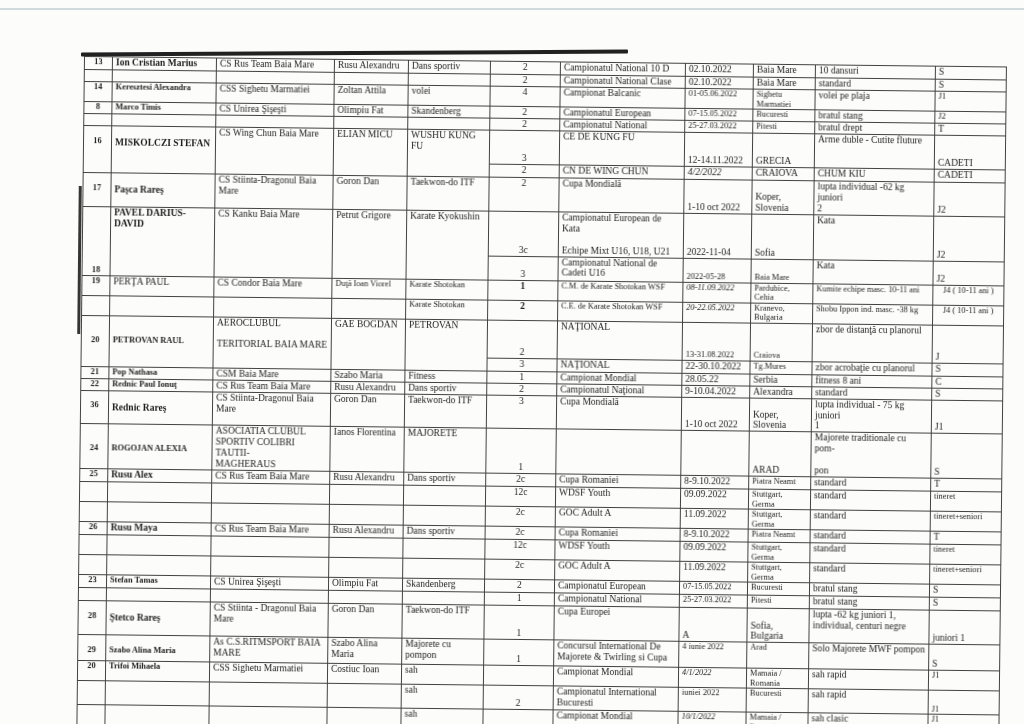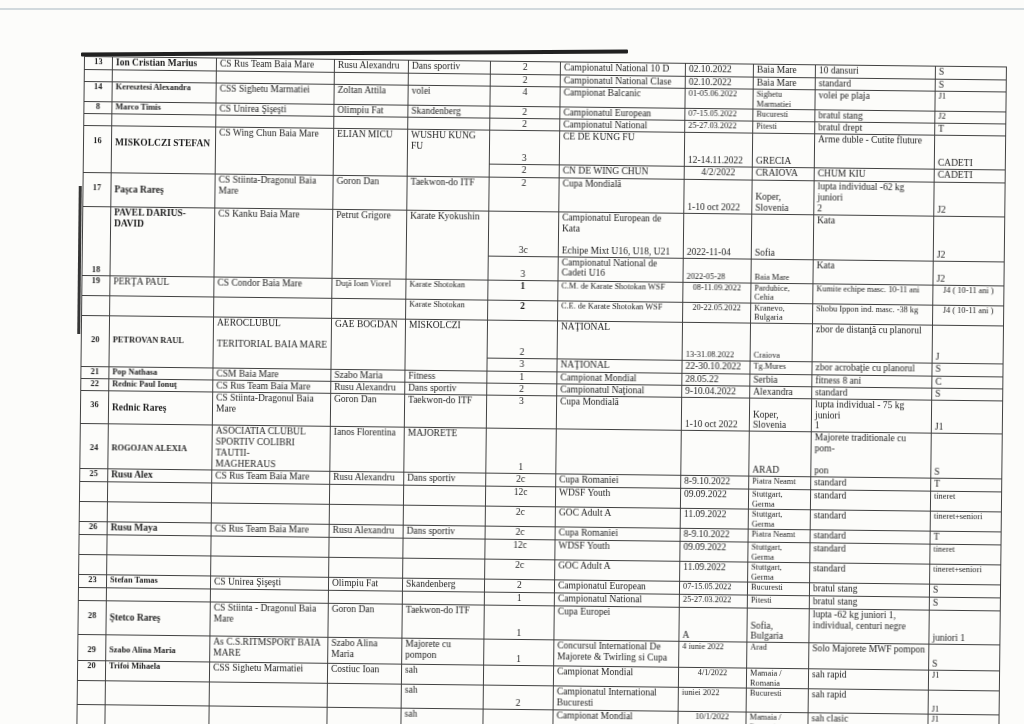--- a/index.html
+++ b/index.html
@@ -18,21 +18,21 @@
   }
   table{border-collapse:collapse;width:922px;table-layout:fixed;}
   td{
     border:1px solid #414141;
     vertical-align:top;
     font-size:9.5px;line-height:1.15;
     padding:0 3px;color:#1d1d1d;
     white-space:pre-line;overflow:hidden;
   }
   td.c{text-align:center;}
-  td.r{text-align:center;}
+  td.r{text-align:left;font-style:italic;}
   td.b{vertical-align:bottom;}
   td.bold{font-weight:bold;}
   td.sm{font-size:8.3px;}
 </style>
 </head>
 <body>
 
 <div class="page">
   <div class="faint-line"></div>
   <div class="top-bar"></div>
@@ -213,21 +213,21 @@
             <td rowspan="2" class="c bold sm">
 
 20</td>
             <td rowspan="2" class="bold sm">
 
 PETROVAN RAUL</td>
             <td rowspan="2">AEROCLUBUL
 
 TERITORIAL BAIA MARE</td>
             <td rowspan="2">GAE BOGDAN</td>
-            <td rowspan="2">MISKOLCZI</td>
+            <td rowspan="2">PETROVAN</td>
             <td class="c b">2</td>
             <td>NAŢIONAL</td>
             <td class="sm b">13-31.08.2022</td>
             <td class="sm b">Craiova</td>
             <td>zbor de distanţă cu planorul</td>
             <td class="b">J</td>
           </tr>
           <tr style="height: 13px;">
             <td class="c">3</td>
             <td>NAŢIONAL</td>

